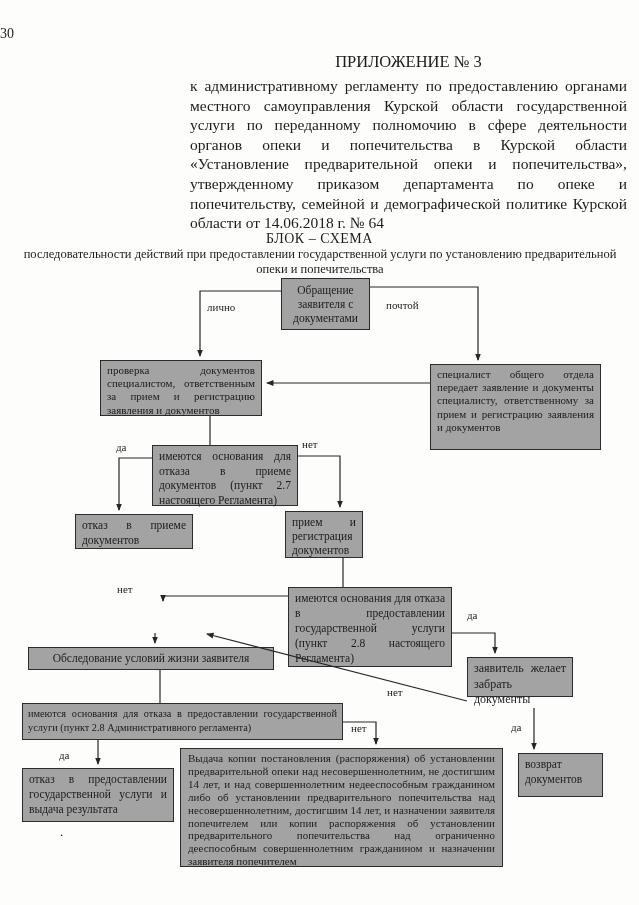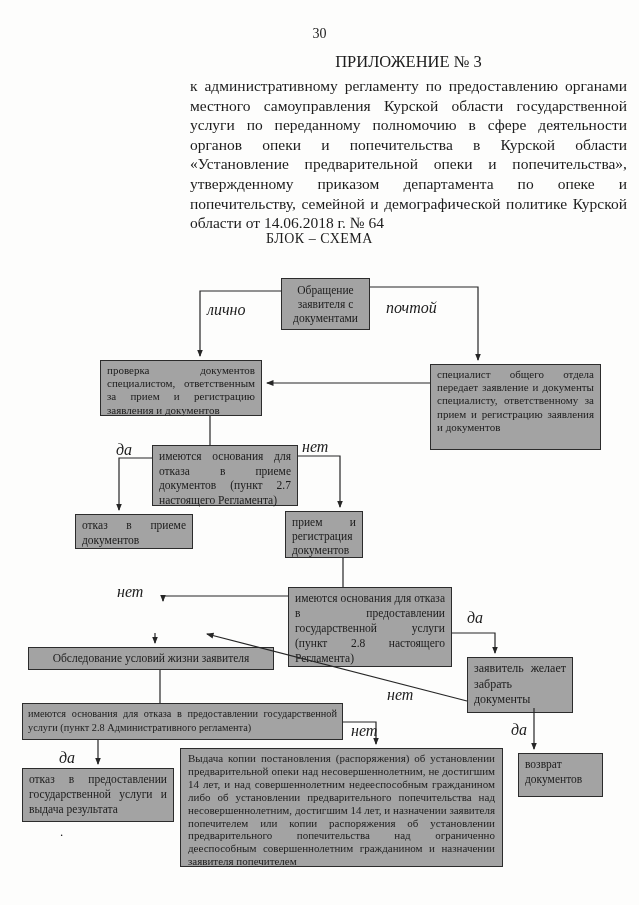--- a/index.html
+++ b/index.html
@@ -6,21 +6,21 @@
   body{
     width:639px;height:905px;
     background:#f6f6f4;
     font-family:"Liberation Serif", serif;
     color:#1c1c1c;
   }
   .page{
     position:relative;width:639px;height:905px;background:#fdfdfc;overflow:hidden;
   }
   .page-number{
-    position:absolute;left:0;top:26px;width:639px;text-align:center;
+    position:absolute;left:0;top:26px;width:639px;
     font-size:14px;
   }
   .doc-head{
     position:absolute;left:190px;top:52px;width:437px;
   }
   .appendix-title{
     text-align:center;font-size:16.5px;margin:0 0 4px 0;
   }
   .head-paragraph{
     font-size:15.5px;line-height:19.6px;text-align:justify;margin:0;
@@ -35,21 +35,21 @@
   }
   .node{
     position:absolute;box-sizing:border-box;
     border:1.2px solid #2c2c2c;background:#a3a3a3;
     font-size:11px;line-height:13.2px;
     padding:3px 6px;z-index:2;
   }
   .justify{text-align:justify;}
   .vcenter{display:flex;align-items:center;justify-content:center;text-align:center;padding:2px 4px;}
   .lbl{
-    position:absolute;font-size:16px;z-index:3;white-space:nowrap;font-style:italic;
+    position:absolute;font-size:11px;z-index:3;white-space:nowrap;
   }
   .stray{position:absolute;font-size:13px;z-index:3;}
   svg.connectors{
     position:absolute;left:0;top:0;z-index:5;pointer-events:none;
   }
   svg.connectors polyline, svg.connectors line{
     fill:none;stroke:#262626;stroke-width:1.2;
   }
 </style>
 </head>
@@ -58,39 +58,40 @@
 <div class="page">
 
   <div class="page-number">30</div>
 
   <div class="doc-head">
     <div class="appendix-title">ПРИЛОЖЕНИЕ № 3</div>
     <p class="head-paragraph">к административному регламенту по предоставлению органами местного самоуправления Курской области государственной услуги по переданному полномочию в сфере деятельности органов опеки и попечительства в Курской области «Установление предварительной опеки и попечительства», утвержденному приказом департамента по опеке и попечительству, семейной и демографической политике Курской области от 14.06.2018 г. № 64</p>
   </div>
 
   <div class="schema-title">БЛОК – СХЕМА</div>
+  <div class="schema-subtitle">последовательности действий при предоставлении государственной услуги по установлению предварительной опеки и попечительства</div>
 
   <div class="node vcenter" style="left:281px;top:278px;width:89px;height:52px;font-size:11.5px;line-height:14px;border-width:1.5px;">Обращение заявителя с документами</div>
 
   <div class="node justify" style="left:100px;top:360px;width:162px;height:56px;">проверка документов специалистом, ответственным за прием и регистрацию заявления и документов</div>
 
   <div class="node justify" style="left:430px;top:364px;width:171px;height:86px;border-width:1.5px;">специалист общего отдела передает заявление и документы специалисту, ответственному за прием и регистрацию заявления и документов</div>
 
   <div class="node justify" style="left:152px;top:445px;width:146px;height:61px;font-size:11.5px;line-height:14.6px;">имеются основания для отказа в приеме документов (пункт 2.7 настоящего Регламента)</div>
 
   <div class="node justify" style="left:75px;top:514px;width:118px;height:35px;font-size:11.5px;line-height:14.5px;">отказ в приеме документов</div>
 
   <div class="node justify" style="left:285px;top:511px;width:78px;height:47px;font-size:11.5px;line-height:14px;">прием и регистрация документов</div>
 
   <div class="node justify" style="left:288px;top:587px;width:164px;height:80px;font-size:11.5px;line-height:15px;">имеются основания для отказа в предоставлении государственной услуги (пункт 2.8 настоящего Регламента)</div>
 
 
   <div class="node vcenter" style="left:28px;top:647px;width:246px;height:23px;font-size:11.5px;">Обследование условий жизни заявителя</div>
 
-  <div class="node justify" style="left:467px;top:657px;width:106px;height:56px;font-size:12px;line-height:15.5px;">заявитель желает забрать документы</div>
+  <div class="node justify" style="left:467px;top:657px;width:106px;height:40px;font-size:12px;line-height:15.5px;">заявитель желает забрать документы</div>
 
   <div class="node justify" style="left:22px;top:703px;width:321px;height:37px;font-size:10.3px;line-height:13.5px;padding:3px 5px;">имеются основания для отказа в предоставлении государственной услуги (пункт 2.8 Административного регламента)</div>
 
   <div class="node justify" style="left:22px;top:768px;width:152px;height:54px;font-size:11.5px;line-height:15px;">отказ в предоставлении государственной услуги и выдача результата</div>
 
   <div class="node justify" style="left:180px;top:748px;width:323px;height:119px;font-size:11px;line-height:12.9px;padding:3px 7px;">Выдача копии постановления (распоряжения) об установлении предварительной опеки над несовершеннолетним, не достигшим 14 лет, и над совершеннолетним недееспособным гражданином либо об установлении предварительного попечительства над несовершеннолетним, достигшим 14 лет, и назначении заявителя попечителем или копии распоряжения об установлении предварительного попечительства над ограниченно дееспособным совершеннолетним гражданином и назначении заявителя попечителем</div>
 
   <div class="node justify" style="left:518px;top:753px;width:85px;height:44px;font-size:11.5px;line-height:15px;">возврат документов</div>
 
   <span class="lbl" style="left:207px;top:301px;">лично</span>

